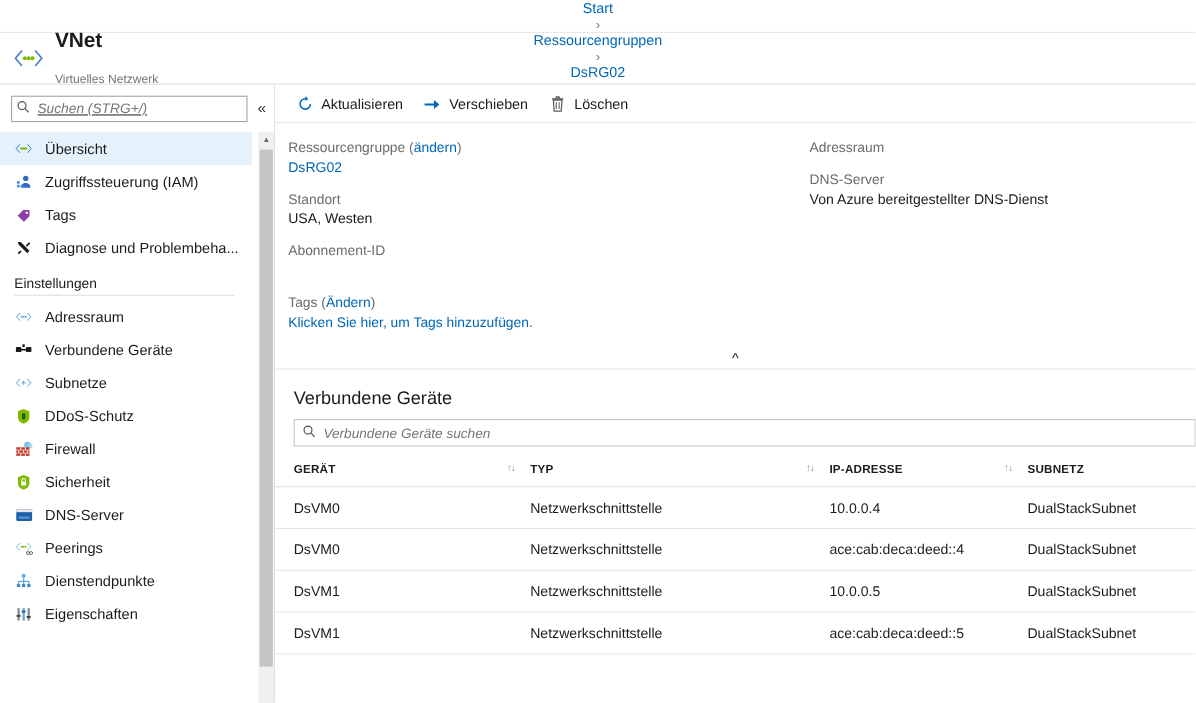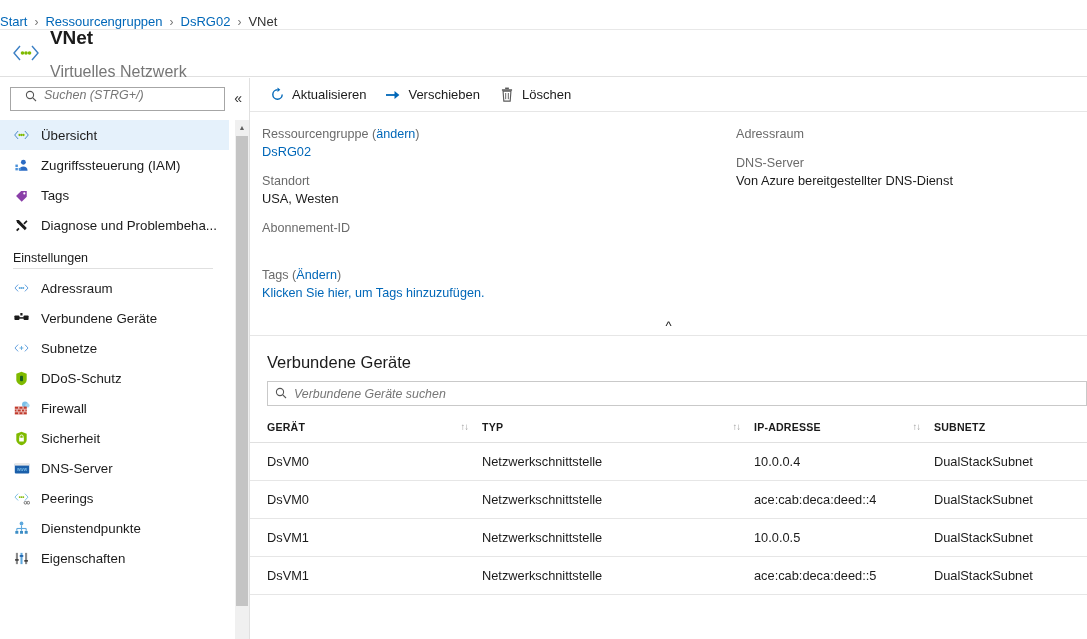--- a/index.html
+++ b/index.html
@@ -7,52 +7,53 @@
     width: 1087px; height: 639px;
     font-family: "Liberation Sans", sans-serif;
     background: #ffffff;
     color: #333333;
     overflow: hidden;
   }
   .app { position: relative; width: 1087px; height: 639px; background:#fff; }
 
   
   .breadcrumb {
-    height: 30px; display:flex; align-items:flex-end;
+    height: 30px; display:flex; align-items:center;
     font-size: 13px; background:#fff;
     border-bottom: 1px solid #e8e8e8;
+    flex-direction: column;
   }
   .crumb { color:#0067b8; cursor:pointer; white-space:nowrap; }
   .crumb.current { color:#333; cursor:default; }
   .crumb-sep { color:#767676; margin:0 7px; font-size:12px; }
 
   
   .titlebar {
     height: 47px; display:flex; align-items:center; padding-left:10px;
     border-bottom: 1px solid #e0e0e0; background:#fff;
   }
   .res-icon { width:32px; height:26px; flex:0 0 32px; margin-right:8px;
      display:flex; align-items:center; justify-content:center; }
   .title-wrap { display:flex; flex-direction:column; justify-content:center; }
   .title-main { font-size:19px; font-weight:600; color:#1b1b1b; line-height:20px; letter-spacing:-0.1px; }
-  .title-sub  { font-size:16px; color:#767676; line-height:14px; margin-top:17px; }
+  .title-sub  { font-size:11px; color:#767676; line-height:14px; margin-top:17px; }
 
   
   .body { position:absolute; top:78px; left:0; right:0; bottom:0; display:flex; }
 
   
   .sidebar {
     width: 250px; flex:0 0 250px; position:relative;
     background:#fff; border-right:1px solid #e0e0e0;
     display:flex; flex-direction:column;
   }
   .search-row { display:flex; align-items:flex-start; padding:9px 0 9px 10px; }
   .searchbox {
     width:216px; height:24px; border:1px solid #a6a6a6; background:#fff;
-    display:flex; align-items:flex-start; padding:0 14px; gap:7px;
+    display:flex; align-items:center; padding:0 4px; gap:7px;text-decoration:underline;
   }
   .searchbox input {
     border:none; outline:none; font-size:12.5px; font-style:italic;
     color:#555; width:100%; font-family:"Liberation Sans", sans-serif; background:transparent;
   }
   .searchbox input::placeholder { color:#767676; font-style:italic; }
   .collapse-btn {
     width:22px; height:20px; display:flex; align-items:center; justify-content:center;
     color:#333; font-size:14px; cursor:pointer; margin-left:2px; margin-top:1px;
   }

